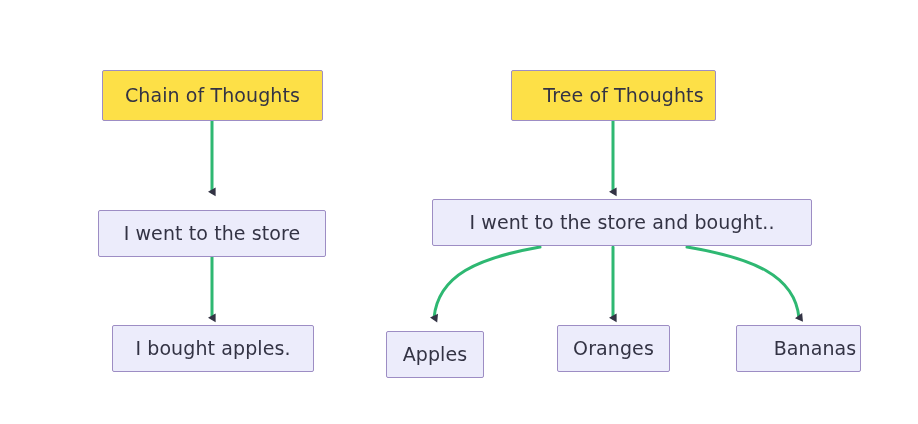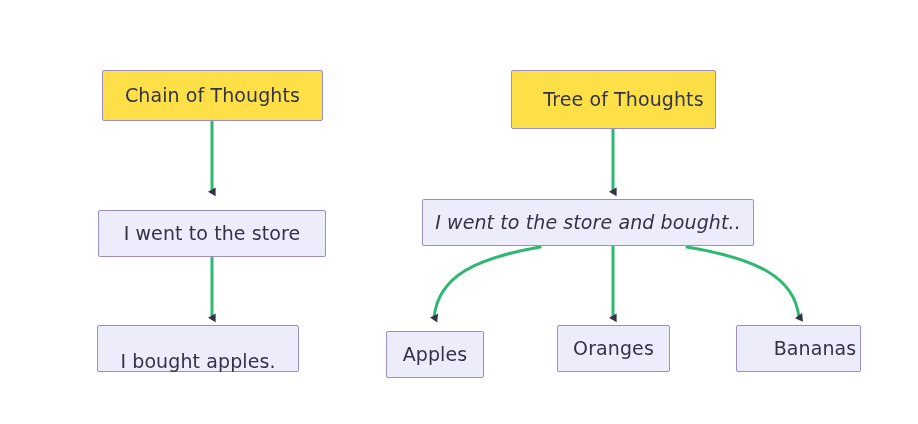--- a/index.html
+++ b/index.html
@@ -73,27 +73,27 @@
       </g>
   </svg>
 
   <div id="nodes-group">
       <div class="node root" style="left: 102px; top: 70px; width: 221px; height: 51px;">
         <span class="node-label">Chain of Thoughts</span>
       </div>
       <div class="node step" style="left: 98px; top: 210px; width: 228px; height: 47px;">
         <span class="node-label">I went to the store</span>
       </div>
-      <div class="node step" style="left: 97px; top: 325px; width: 202px; height: 47px; align-items: flex-end;">
+      <div class="node step" style="left: 112px; top: 325px; width: 202px; height: 47px;">
         <span class="node-label">I bought apples.</span>
       </div>
-      <div class="node root" style="left: 511px; top: 70px; width: 205px; height: 59px; padding-left: 20px;">
+      <div class="node root" style="left: 511px; top: 70px; width: 205px; height: 51px; padding-left: 20px;">
         <span class="node-label">Tree of Thoughts</span>
       </div>
-      <div class="node step" style="left: 422px; top: 199px; width: 332px; height: 47px; font-style: italic;">
+      <div class="node step" style="left: 432px; top: 199px; width: 380px; height: 47px;">
         <span class="node-label">I went to the store and bought..</span>
       </div>
       <div class="node step" style="left: 386px; top: 331px; width: 98px; height: 47px;">
         <span class="node-label">Apples</span>
       </div>
       <div class="node step" style="left: 557px; top: 325px; width: 113px; height: 47px;">
         <span class="node-label">Oranges</span>
       </div>
       <div class="node step" style="left: 736px; top: 325px; width: 125px; height: 47px; padding-left: 33px;">
         <span class="node-label">Bananas</span>

